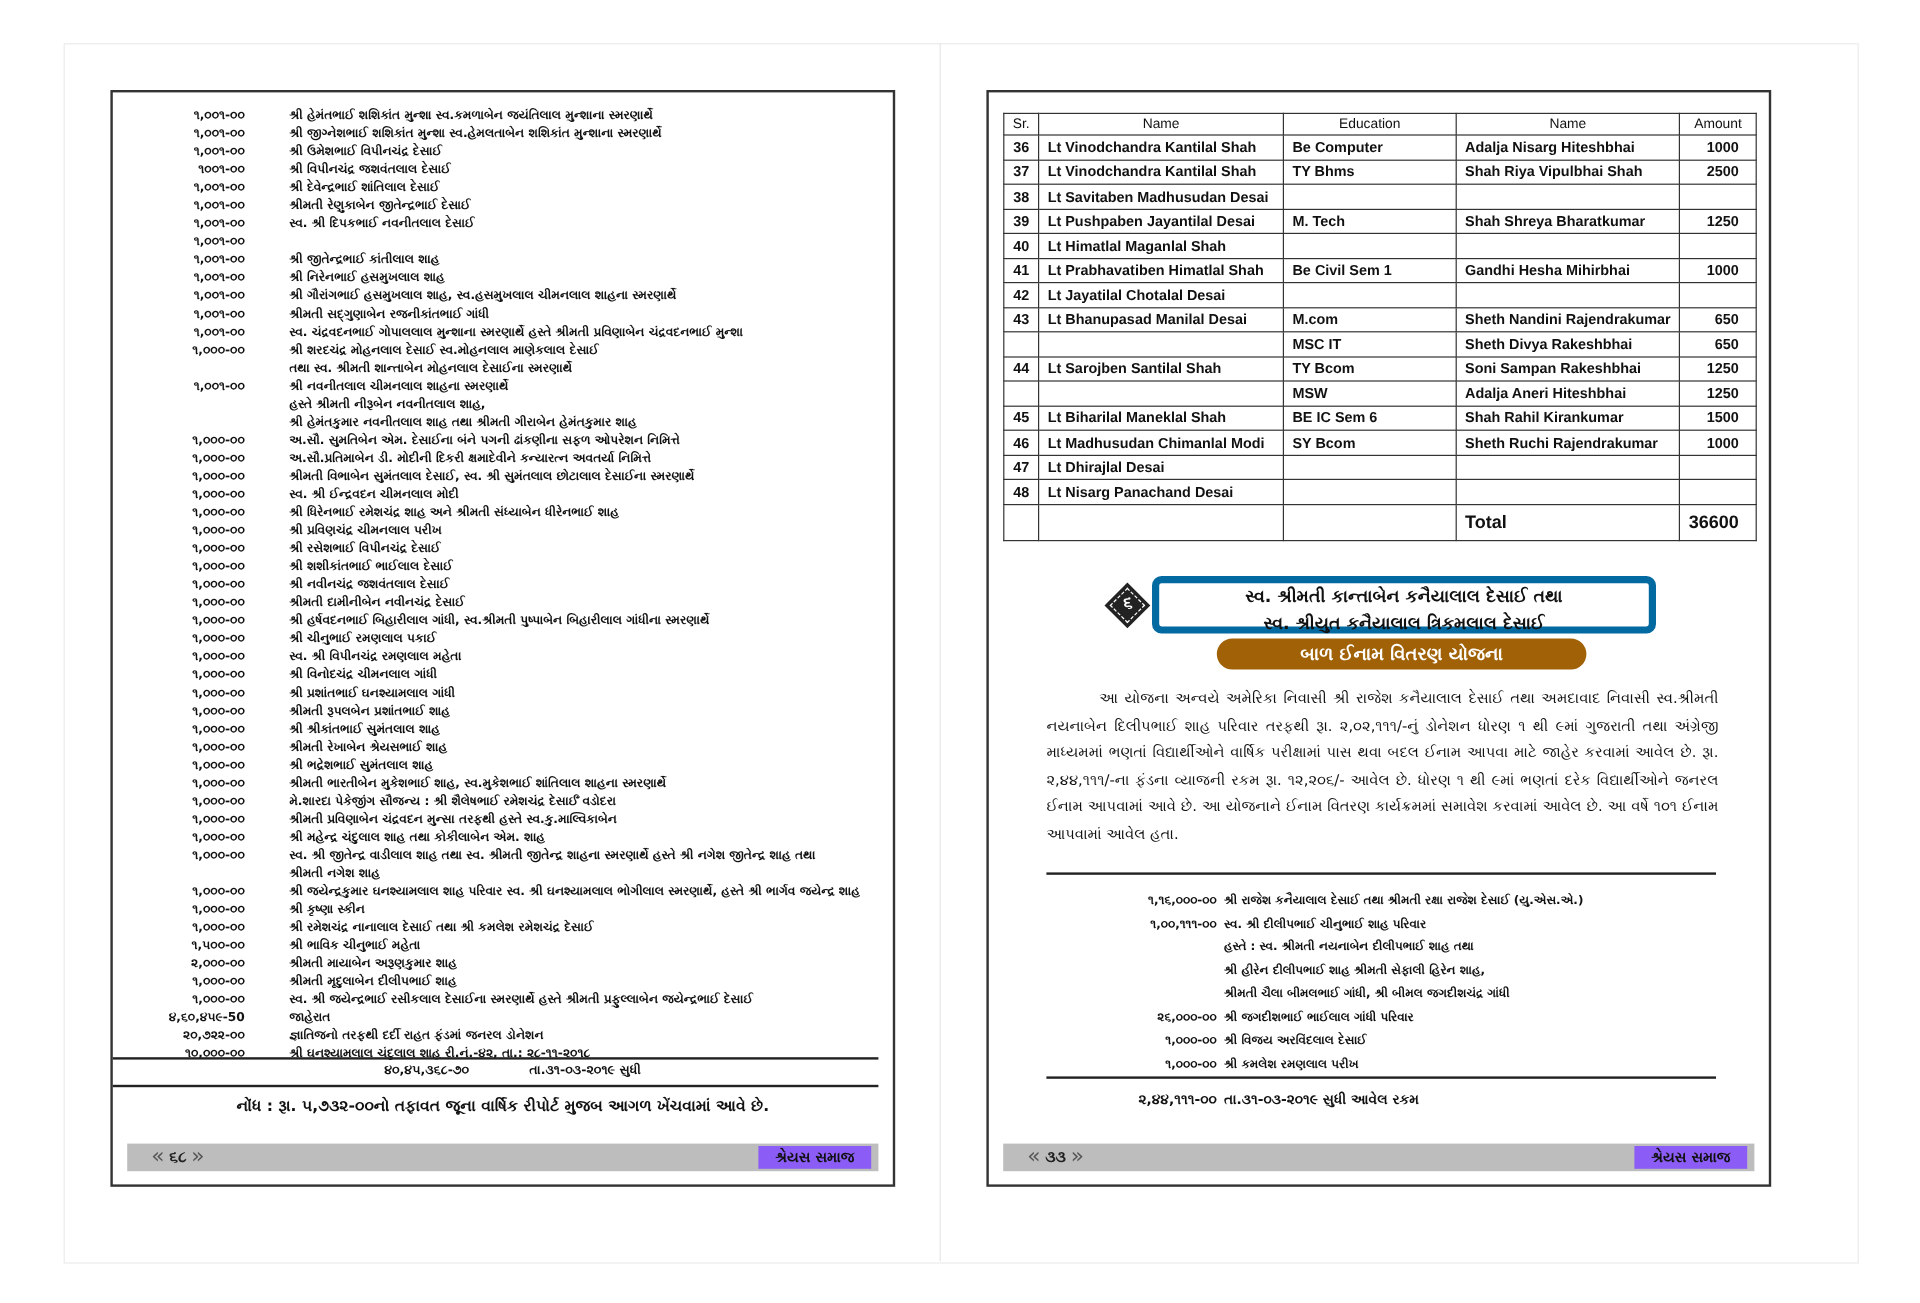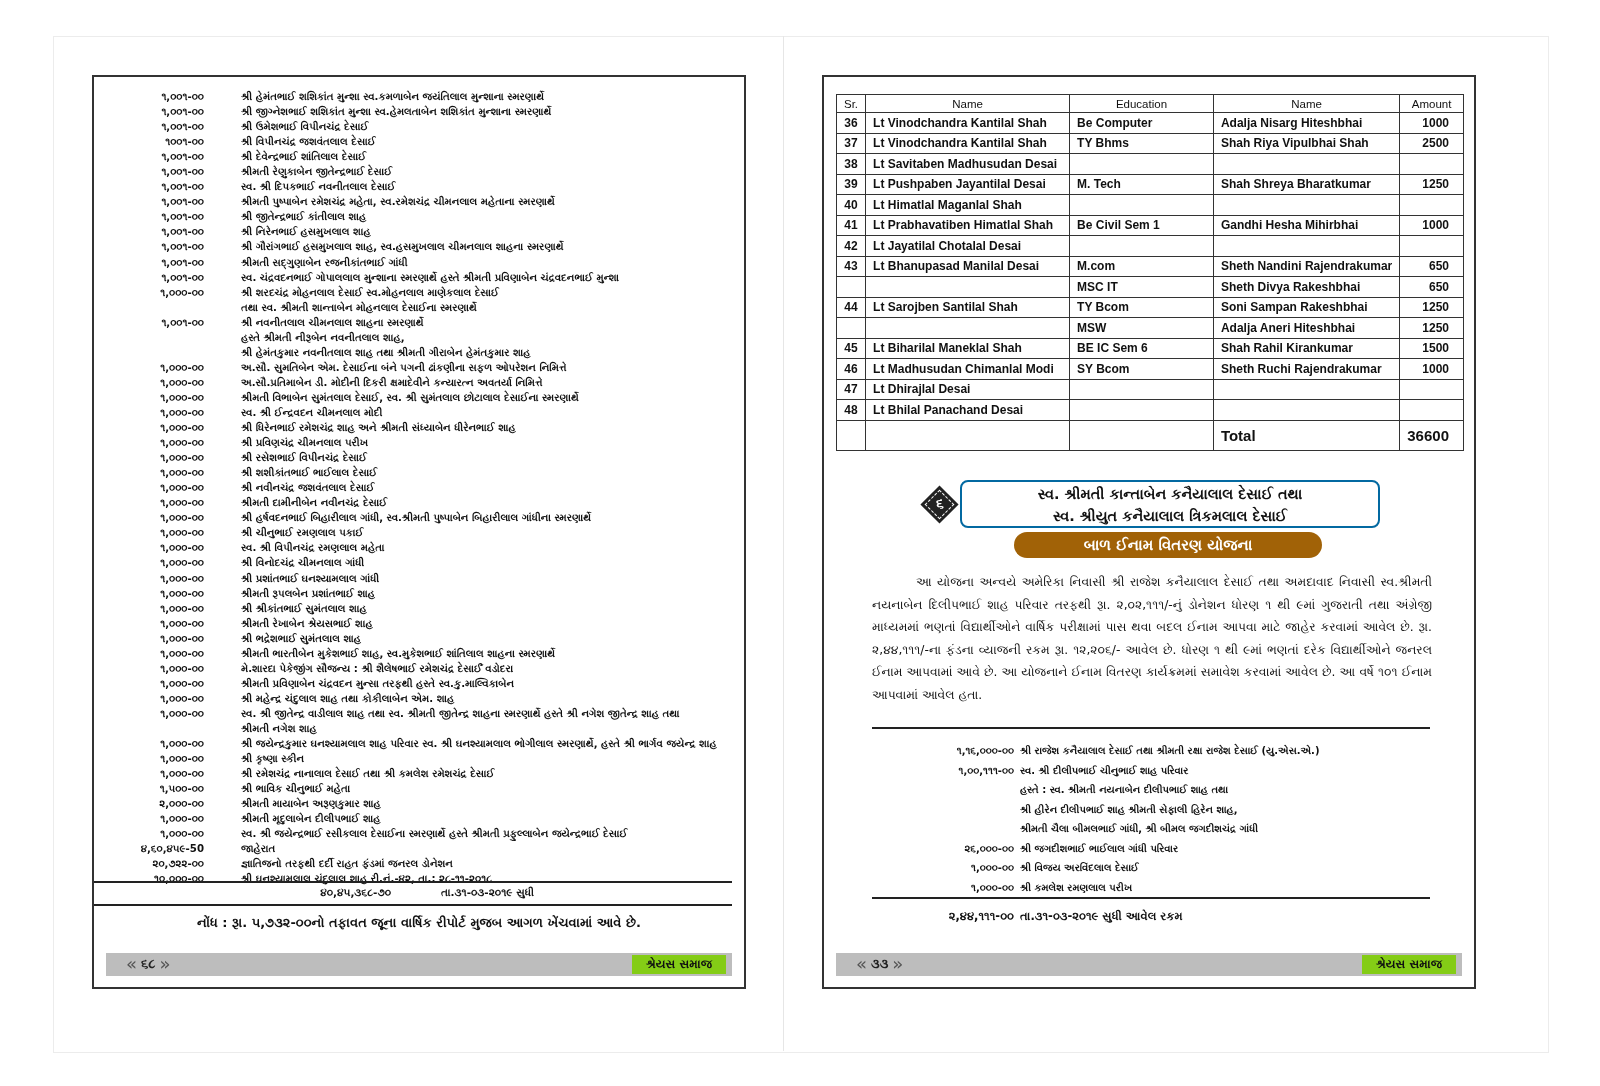--- a/index.html
+++ b/index.html
@@ -18,39 +18,39 @@
   .donor-row .amt { width: 100px; text-align: right; padding-right: 37px; flex: none; }
   .donor-row .nm { flex: 1; overflow: hidden; }
   .hr { position: absolute; height: 2px; background: #222; }
   .total-row { position: absolute; left: 0; top: 809px; width: 650px; display: flex; font-size: 10.5px; font-weight: bold; justify-content: center; }
   .total-row .amt { width: 87px; text-align: right; padding-right: 50px; }
   .note { position: absolute; left: 0; width: 650px; top: 838px; text-align: center; font-size: 13px; font-weight: bold; }
   .footer-band { position: absolute; left: 12px; top: 876px; width: 626px; height: 23px; background: #bdbdbd; }
   .page-no { position: absolute; left: 20px; top: 1px; font-size: 13px; font-weight: bold; color: #222;
              display: flex; align-items: center; gap: 4px; }
   .page-no .chev { font-size: 18px; color: #555; font-weight: normal; line-height: 20px; }
-  .brand { position: absolute; right: 6px; top: 2px; height: 19px; padding: 0 14px; background: #84cc16;
+  .brand { position: absolute; right: 6px; top: 2px; height: 19px; padding: 0 14px; background: #8b5cf6;
            font-size: 12px; font-weight: bold; line-height: 19px; }
 
   
   .award-table { position: absolute; left: 12px; top: 17px; width: 628px; border-collapse: collapse;
                  font-family: "Liberation Sans", sans-serif; font-size: 12px; font-weight: bold; }
   .award-table th, .award-table td { border: 1.5px solid #333; height: 19.5px; padding: 0 7px; white-space: nowrap; }
   .award-table th { font-weight: normal; font-size: 11.5px; text-align: center; height: 17px; }
   .award-table td.sr { text-align: center; padding: 0 3px; width: 14px; }
   .award-table td.amt { text-align: right; padding-right: 14px; }
   .award-table tr.total-tr td { height: 29px; font-size: 15px; }
 
   
   .scheme-head { position: absolute; left: 98px; top: 401px; width: 460px; height: 90px; }
   .diamond { position: absolute; left: 4px; top: 13px; width: 27px; height: 27px; background: #222;
              transform: rotate(45deg); outline: 1px dashed #fff; outline-offset: -4px; }
   .diamond-num { position: absolute; left: 8px; top: 17px; width: 20px; text-align: center; color: #fff;
                  font-size: 14px; font-weight: bold; }
-  .title-box { position: absolute; left: 38px; top: 2px; width: 420px; height: 48px; border: 2px solid #0369a1;
+  .title-box { position: absolute; left: 38px; top: 2px; width: 420px; height: 48px; border: 6px solid #0369a1;
                border-radius: 8px; text-align: center; font-size: 14.5px; font-weight: bold; line-height: 22px; padding-top: 1px; box-sizing: border-box; }
   .pill { position: absolute; left: 92px; top: 54px; width: 308px; height: 26px; background: #a16207; color: #fff;
           border-radius: 14px; text-align: center; font-size: 15px; font-weight: bold; line-height: 26px; }
 
   .scheme-para { position: absolute; left: 48px; top: 494px; width: 560px; font-size: 12.3px; line-height: 22.5px;
                  text-align: justify; text-indent: 44px; }
 
   .contrib-list { position: absolute; left: 70px; top: 664px; width: 520px; }
   .contrib-row { display: flex; font-size: 10px; font-weight: bold; line-height: 19.5px; white-space: nowrap; }
   .contrib-row .amt { width: 120px; text-align: right; padding-right: 6px; flex: none; }
@@ -88,21 +88,20 @@
       <div class="donor-row">
         <span class="amt">૧,૦૦૧-૦૦</span>
         <span class="nm">શ્રીમતી રેણુકાબેન જીતેન્દ્રભાઈ દેસાઈ</span>
       </div>
       <div class="donor-row">
         <span class="amt">૧,૦૦૧-૦૦</span>
         <span class="nm">સ્વ. શ્રી દિપકભાઈ નવનીતલાલ દેસાઈ</span>
       </div>
       <div class="donor-row">
         <span class="amt">૧,૦૦૧-૦૦</span>
-        <span class="nm">શ્રીમતી પુષ્પાબેન રમેશચંદ્ર મહેતા, સ્વ.રમેશચંદ્ર ચીમનલાલ મહેતાના સ્મરણાર્થે</span>
       </div>
       <div class="donor-row">
         <span class="amt">૧,૦૦૧-૦૦</span>
         <span class="nm">શ્રી જીતેન્દ્રભાઈ કાંતીલાલ શાહ</span>
       </div>
       <div class="donor-row">
         <span class="amt">૧,૦૦૧-૦૦</span>
         <span class="nm">શ્રી નિરેનભાઈ હસમુખલાલ શાહ</span>
       </div>
       <div class="donor-row">
@@ -400,21 +399,21 @@
         </tr>
         <tr>
           <td class="sr">47</td>
           <td>Lt Dhirajlal Desai</td>
           <td></td>
           <td></td>
           <td class="amt"></td>
         </tr>
         <tr>
           <td class="sr">48</td>
-          <td>Lt Bhilal Panachand Desai</td>
+          <td>Lt Nisarg Panachand Desai</td>
           <td></td>
           <td></td>
           <td class="amt"></td>
         </tr>
         <tr class="total-tr">
           <td class="sr"></td>
           <td></td>
           <td></td>
           <td>Total</td>
           <td class="amt">36600</td>

